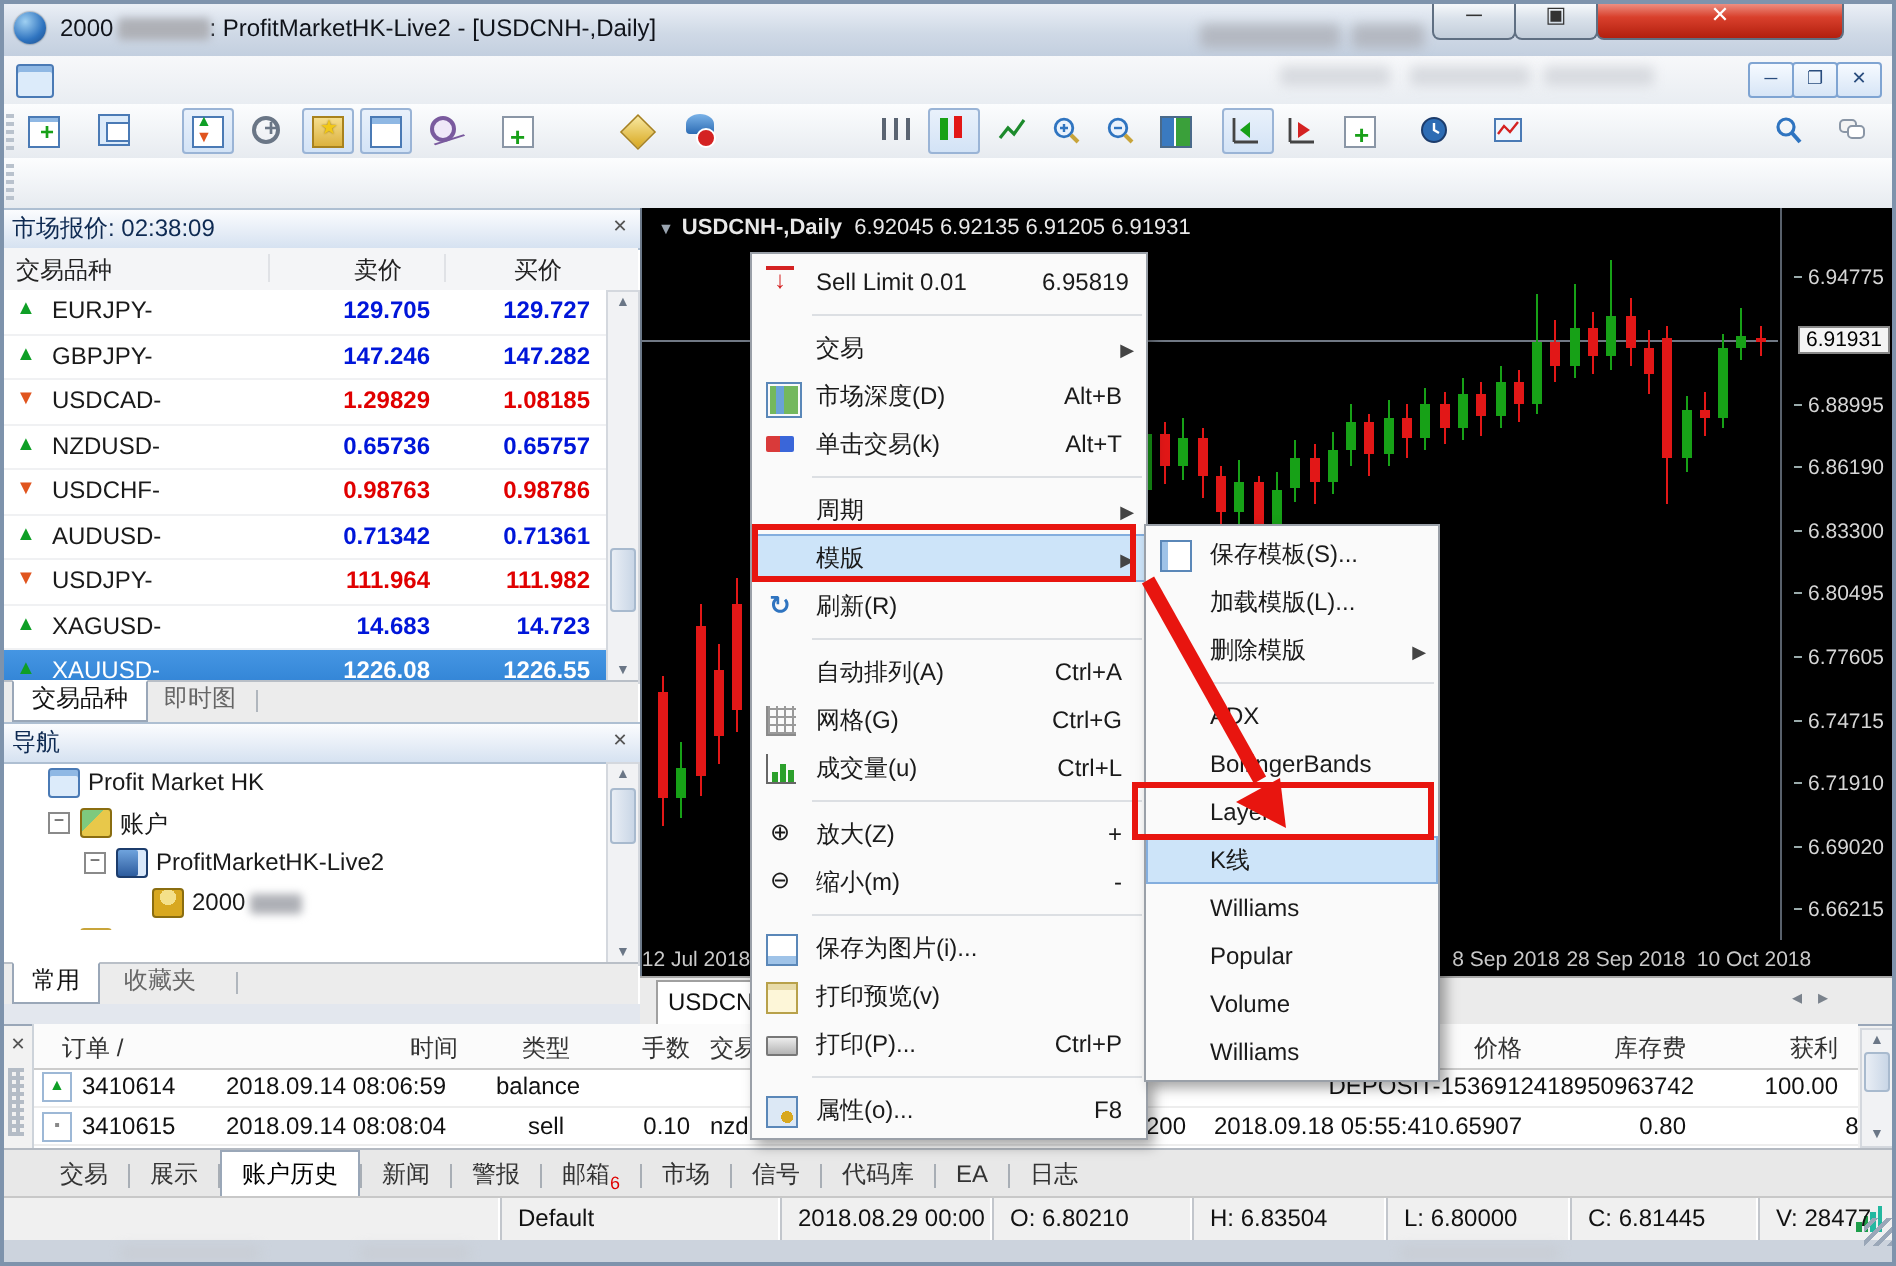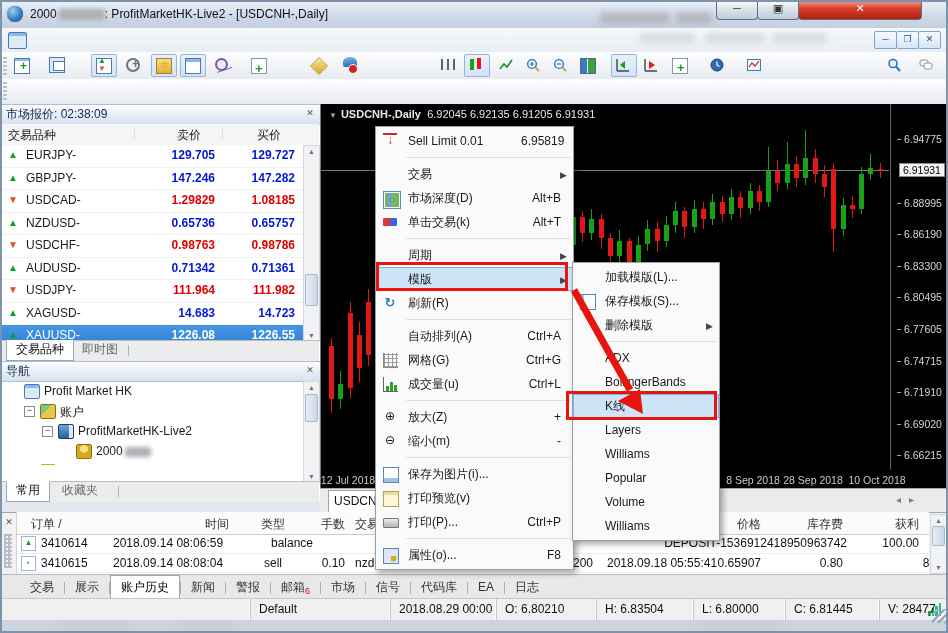--- a/index.html
+++ b/index.html
@@ -619,21 +619,21 @@
     <span class="th" style="left:288px;width:40px;text-align:right">手数</span>
     <span class="th" style="left:338px">交易品种</span>
     <span class="th" style="left:694px;width:50px;text-align:right">价格</span>
     <span class="th" style="left:770px;width:56px;text-align:right">库存费</span>
     <span class="th" style="left:850px;width:52px;text-align:right">获利</span>
   </div>
   <div class="trow" style="top:22px">
     <span class="oicon">▲</span>
     <span class="tc" style="left:24px">3410614</span>
     <span class="tc" style="left:96px">2018.09.14 08:06:59</span>
-    <span class="tc" style="left:240px;width:56px;text-align:right">balance</span>
+    <span class="tc" style="left:224px;width:56px;text-align:center">balance</span>
     <span class="tc num" style="left:560px;width:270px">DEPOSIT-1536912418950963742</span>
     <span class="tc num" style="left:852px;width:50px">100.00</span>
   </div>
   <div class="trow" style="top:42px;height:18px">
     <span class="oicon" style="color:#888">▪</span>
     <span class="tc" style="left:24px">3410615</span>
     <span class="tc" style="left:96px">2018.09.14 08:08:04</span>
     <span class="tc" style="left:228px;width:56px;text-align:center">sell</span>
     <span class="tc num" style="left:288px;width:40px">0.10</span>
     <span class="tc" style="left:338px">nzdusd-</span>
@@ -774,42 +774,42 @@
     <div class="menu-sep"></div>
     <div class="menu-item">
       <div class="mi mi-props"></div>
       <span class="lbl">属性(o)...</span>
       <span class="sc">F8</span>
     </div>
   </div>
 
 <div class="cmenu" id="tpl-menu" style="left:572px;top:262px;width:146px;padding:2px 0">
     <div class="menu-item">
-      <span class="lbl">加载模版(L)...</span>
-    </div>
-    <div class="menu-item">
       <div class="mi mi-savetpl"></div>
       <span class="lbl">保存模板(S)...</span>
     </div>
     <div class="menu-item">
+      <span class="lbl">加载模版(L)...</span>
+    </div>
+    <div class="menu-item">
       <span class="lbl">删除模版</span>
       <span class="sub">▶</span>
     </div>
     <div class="menu-sep"></div>
     <div class="menu-item">
       <span class="lbl">ADX</span>
     </div>
     <div class="menu-item">
       <span class="lbl">BollingerBands</span>
     </div>
+    <div class="menu-item">
+      <span class="lbl">Layers</span>
+    </div>
     <div class="menu-item hl">
       <span class="lbl">K线</span>
-    </div>
-    <div class="menu-item">
-      <span class="lbl">Layers</span>
     </div>
     <div class="menu-item">
       <span class="lbl">Williams</span>
     </div>
     <div class="menu-item">
       <span class="lbl">Popular</span>
     </div>
     <div class="menu-item">
       <span class="lbl">Volume</span>
     </div>

